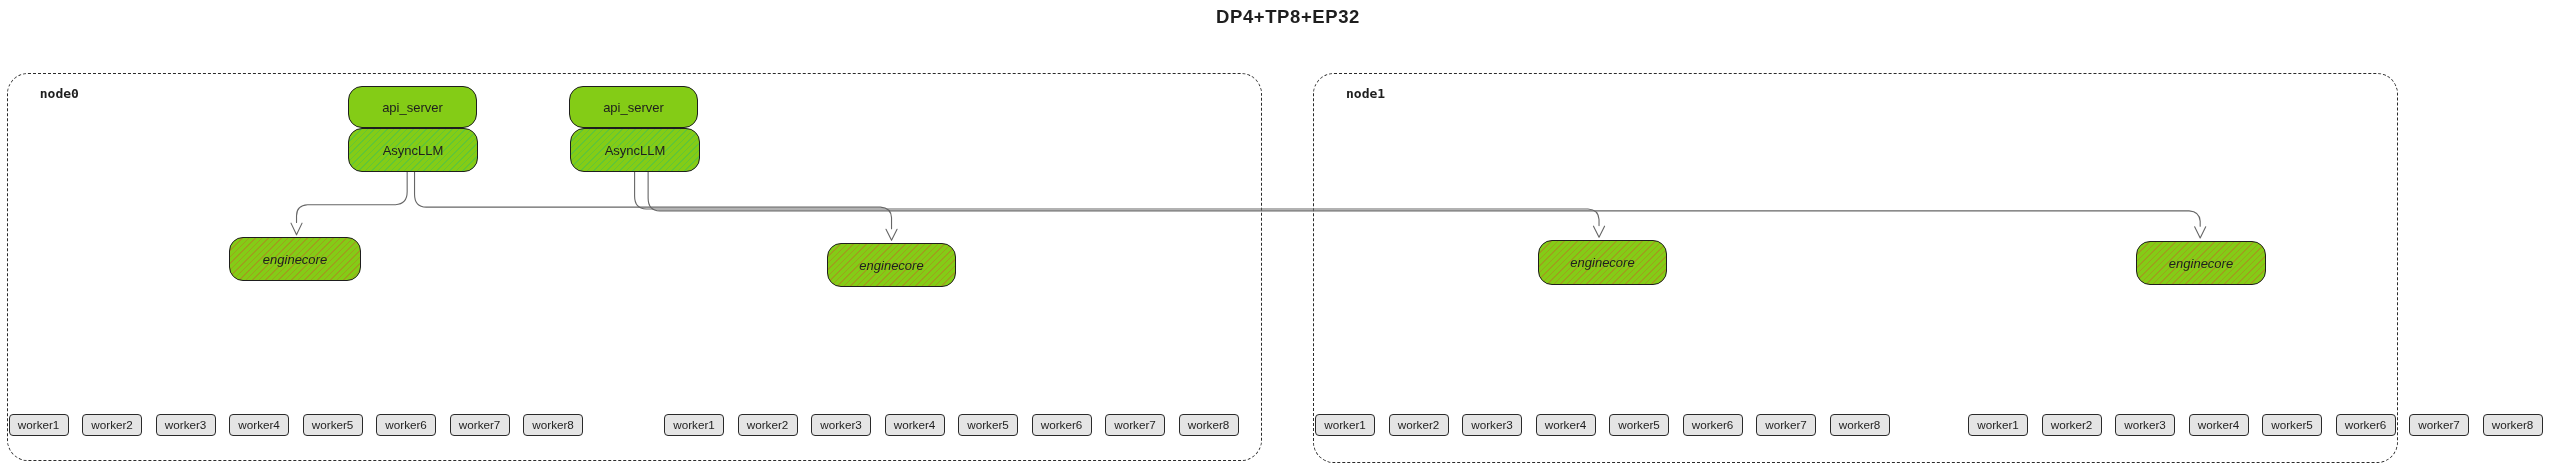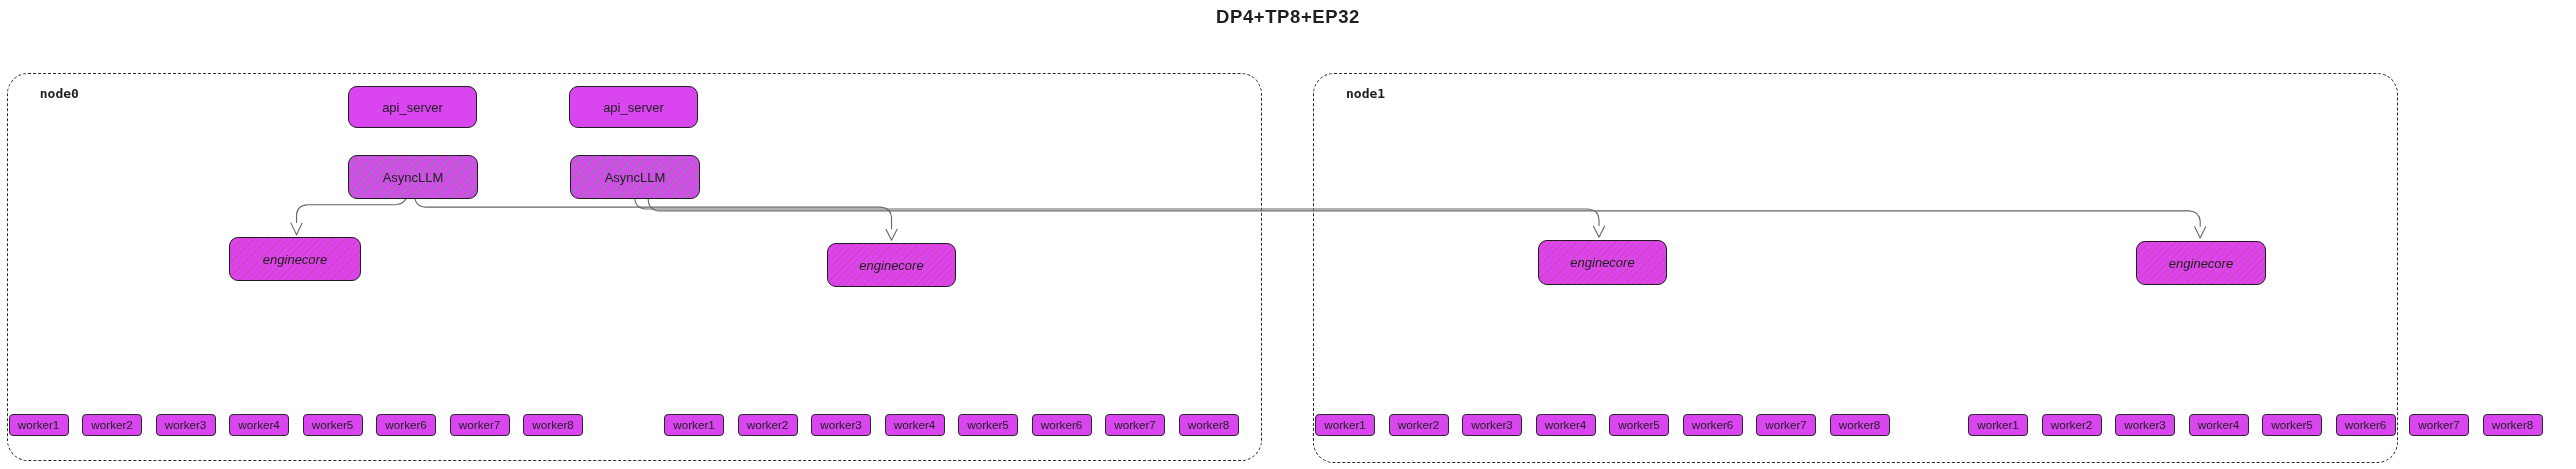--- a/index.html
+++ b/index.html
@@ -43,52 +43,51 @@
     font-size: 13px;
     margin-left: 16px;
   }
   .box {
     position: absolute;
     box-sizing: border-box;
     display: flex;
     align-items: center;
     justify-content: center;
     border: 1.5px solid #1e1e1e;
-    border-radius: 9px;
-    background-color: #d946ef;
+    border-radius: 14px;
+    background-color: #84cc16;
     font-size: 13px;
     white-space: nowrap;
   }
   .hatch-green {
     background-image: repeating-linear-gradient(
       135deg,
       transparent 0px, transparent 3.7px,
       rgba(64,192,87,0.50) 3.7px, rgba(64,192,87,0.50) 4.6px);
-    margin-top: 27px;
   }
   .hatch-red {
     background-image: repeating-linear-gradient(
       135deg,
       transparent 0px, transparent 3.7px,
       rgba(224,49,49,0.28) 3.7px, rgba(224,49,49,0.28) 4.6px);
     font-style: italic;
   }
   .workers {
     position: absolute;
     display: flex;
     gap: 13.5px;
   }
   .worker {
     box-sizing: border-box;
     flex: none;
     width: 60px;
     height: 21.5px;
     border: 1.2px solid #2a2a2a;
     border-radius: 4px;
-    background: #d946ef;
+    background: #e5e5e5;
     display: flex;
     align-items: center;
     justify-content: center;
     font-size: 11.7px;
     white-space: nowrap;
   }
   svg.connectors {
     position: absolute;
     left: 0;
     top: 0;

